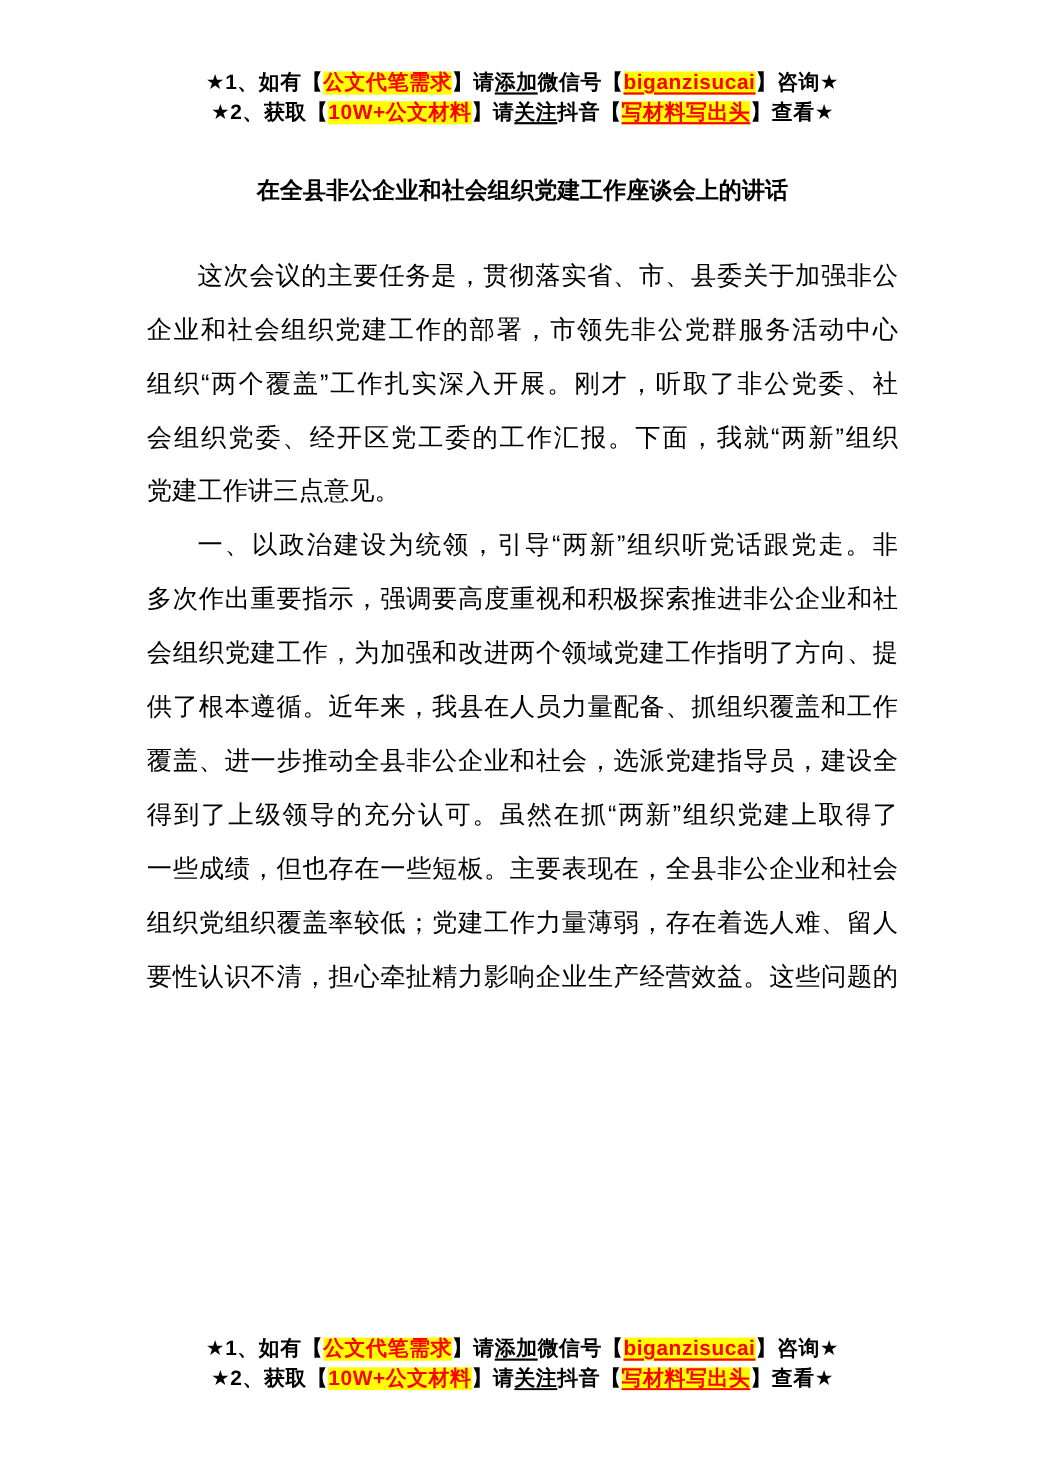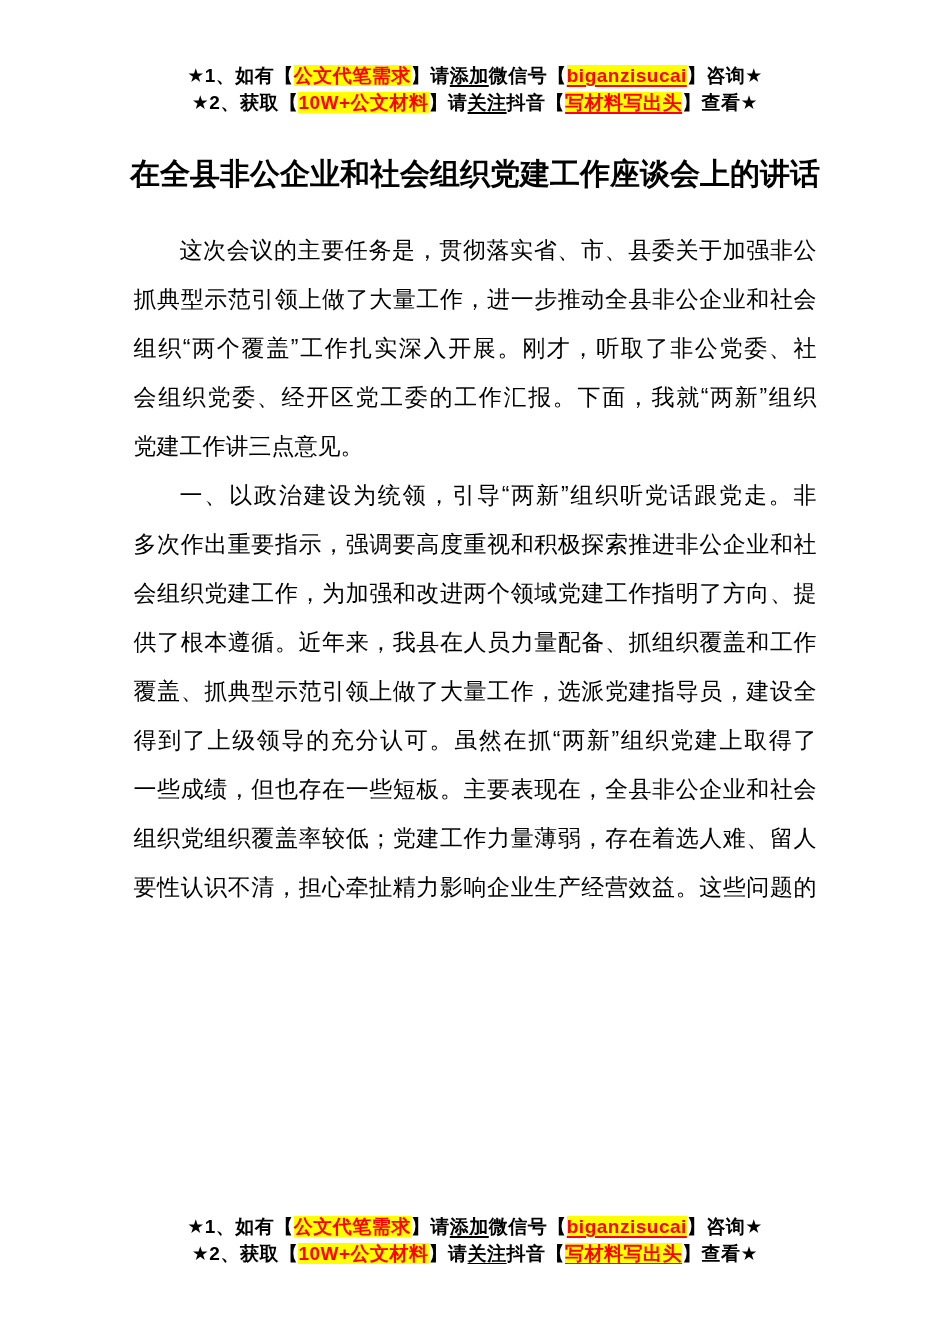--- a/index.html
+++ b/index.html
@@ -44,21 +44,21 @@
     background: var(--yellow);
     text-decoration: underline;
     text-decoration-color: var(--red);
     text-decoration-thickness: 2px;
     text-underline-offset: 3px;
   }
   
   .doc-title {
     margin-top: 37px;
     text-align: center;
-    font-size: 30px;
+    font-size: 21px;
     line-height: 42px;
     font-weight: 700;
   }
   
   .doc-body {
     width: 683px;
     margin: 31px auto 0;
     font-size: 23px;
     line-height: 49px;
     color: var(--ink);
@@ -81,31 +81,31 @@
   <div class="notice notice-top">
       <div class="notice-line"><span class="seg plain">★1、如有【</span><span class="seg hl">公文代笔需求</span><span class="seg plain">】请</span><span class="seg u">添加</span><span class="seg plain">微信号【</span><span class="seg hlu">biganzisucai</span><span class="seg plain">】咨询★</span></div>
       <div class="notice-line"><span class="seg plain">★2、获取【</span><span class="seg hl">10W+公文材料</span><span class="seg plain">】请</span><span class="seg u">关注</span><span class="seg plain">抖音【</span><span class="seg hlu">写材料写出头</span><span class="seg plain">】查看★</span></div>
     </div>
 
   <div class="doc-title">在全县非公企业和社会组织党建工作座谈会上的讲话</div>
 
   <div class="doc-body">
       <div class="paragraph">
         <div class="line first">这次会议的主要任务是，贯彻落实省、市、县委关于加强非公</div>
-        <div class="line">抓典型示范引领上做了大量工作，进一步推动全县非公企业和社会</div>
+        <div class="line">企业和社会组织党建工作的部署，市领先非公党群服务活动中心</div>
         <div class="line">组织“两个覆盖”工作扎实深入开展。刚才，听取了非公党委、社</div>
         <div class="line">会组织党委、经开区党工委的工作汇报。下面，我就“两新”组织</div>
         <div class="line flush">党建工作讲三点意见。</div>
       </div>
       <div class="paragraph">
         <div class="line first">一、以政治建设为统领，引导“两新”组织听党话跟党走。非</div>
         <div class="line">多次作出重要指示，强调要高度重视和积极探索推进非公企业和社</div>
         <div class="line">会组织党建工作，为加强和改进两个领域党建工作指明了方向、提</div>
         <div class="line">供了根本遵循。近年来，我县在人员力量配备、抓组织覆盖和工作</div>
-        <div class="line">覆盖、抓典型示范引领上做了大量工作，选派党建指导员，建设全</div>
+        <div class="line">覆盖、进一步推动全县非公企业和社会，选派党建指导员，建设全</div>
         <div class="line">得到了上级领导的充分认可。虽然在抓“两新”组织党建上取得了</div>
         <div class="line">一些成绩，但也存在一些短板。主要表现在，全县非公企业和社会</div>
         <div class="line">组织党组织覆盖率较低；党建工作力量薄弱，存在着选人难、留人</div>
         <div class="line">要性认识不清，担心牵扯精力影响企业生产经营效益。这些问题的</div>
       </div>
     </div>
 
   <div class="notice notice-bottom">
       <div class="notice-line"><span class="seg plain">★1、如有【</span><span class="seg hl">公文代笔需求</span><span class="seg plain">】请</span><span class="seg u">添加</span><span class="seg plain">微信号【</span><span class="seg hlu">biganzisucai</span><span class="seg plain">】咨询★</span></div>
       <div class="notice-line"><span class="seg plain">★2、获取【</span><span class="seg hl">10W+公文材料</span><span class="seg plain">】请</span><span class="seg u">关注</span><span class="seg plain">抖音【</span><span class="seg hlu">写材料写出头</span><span class="seg plain">】查看★</span></div>

